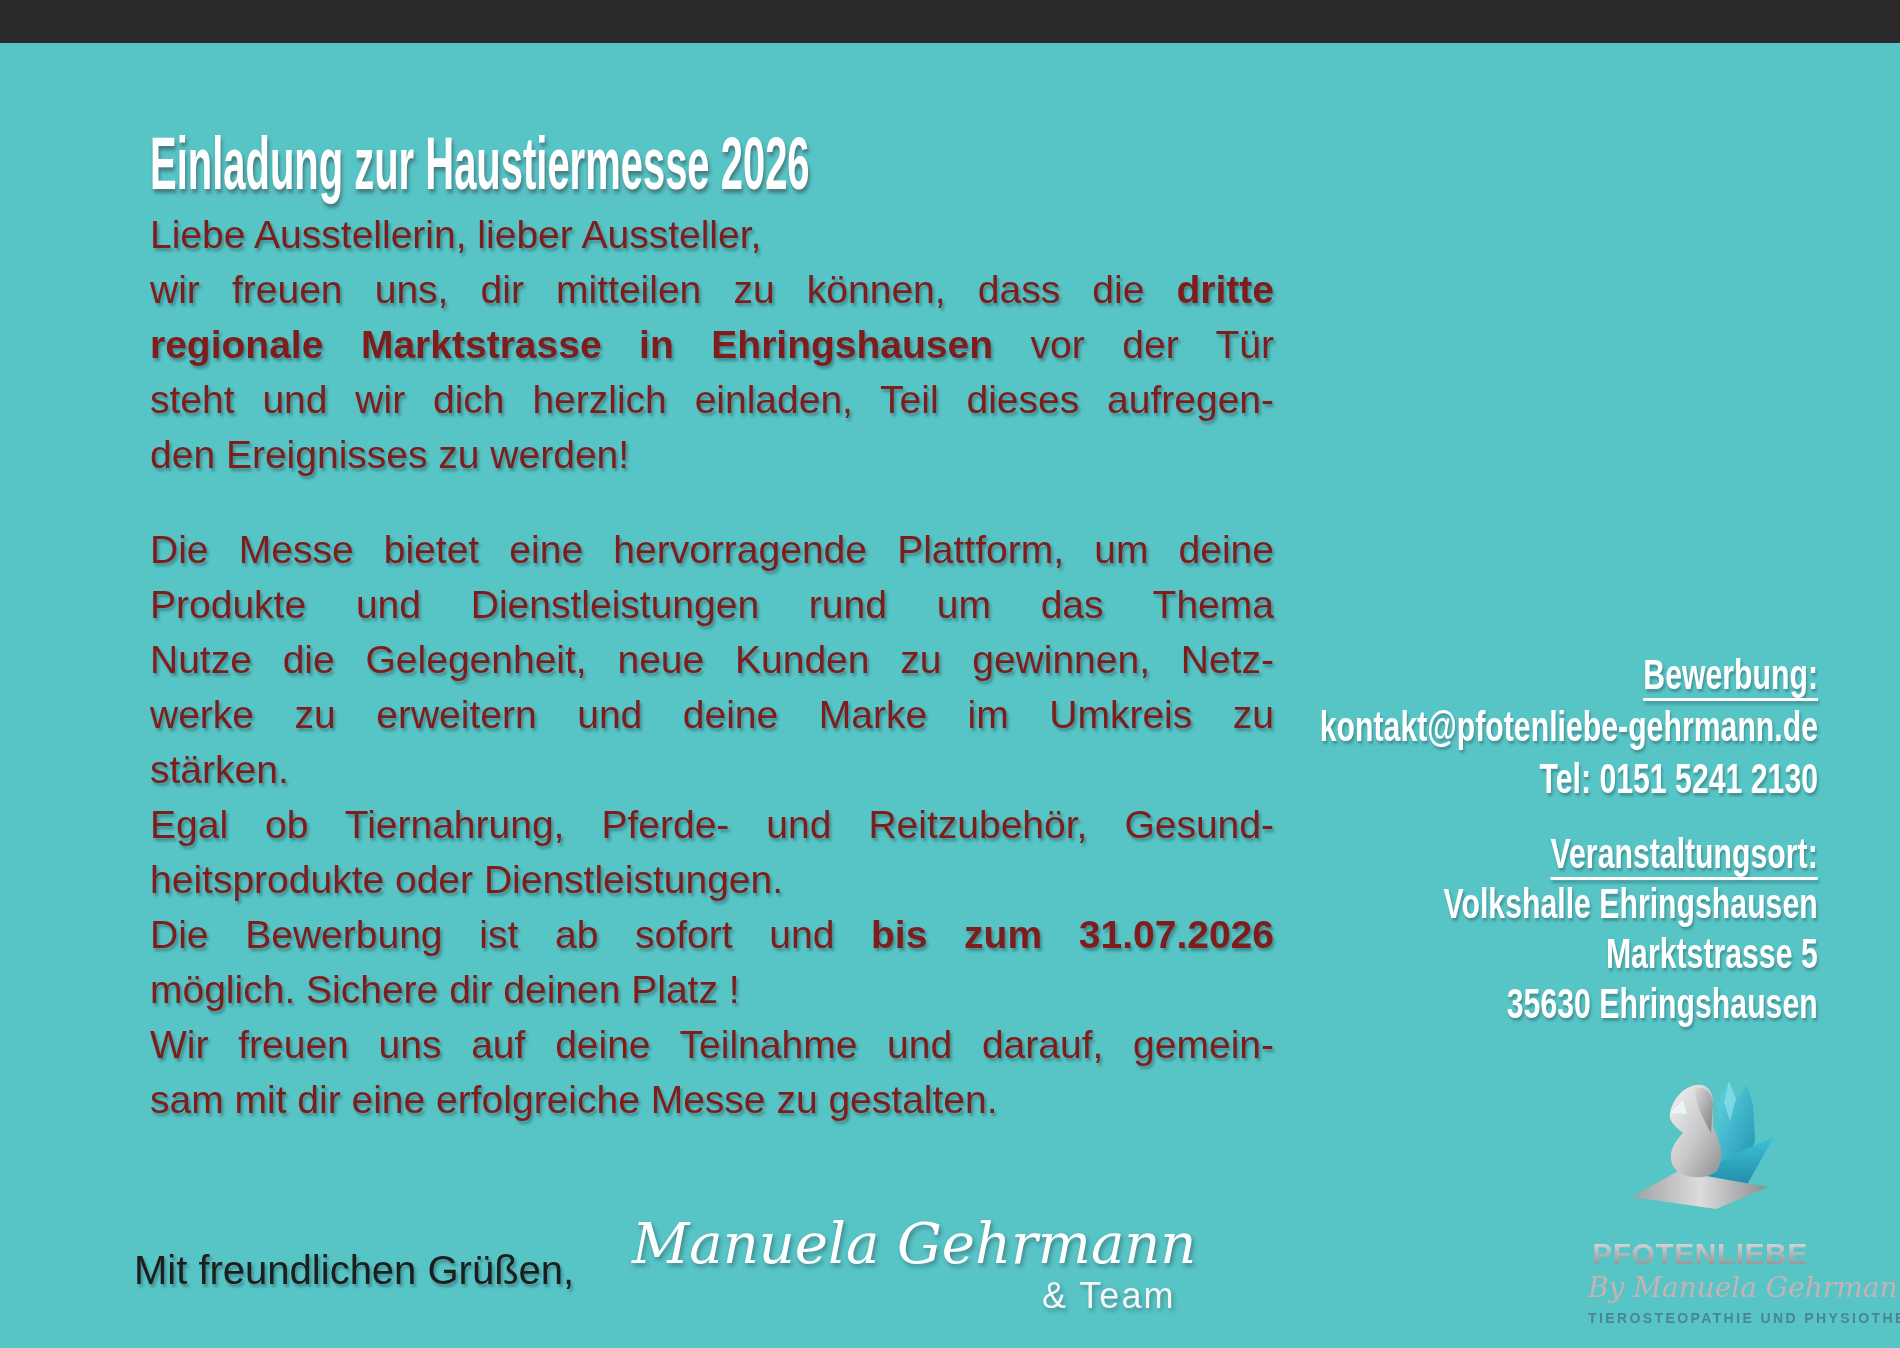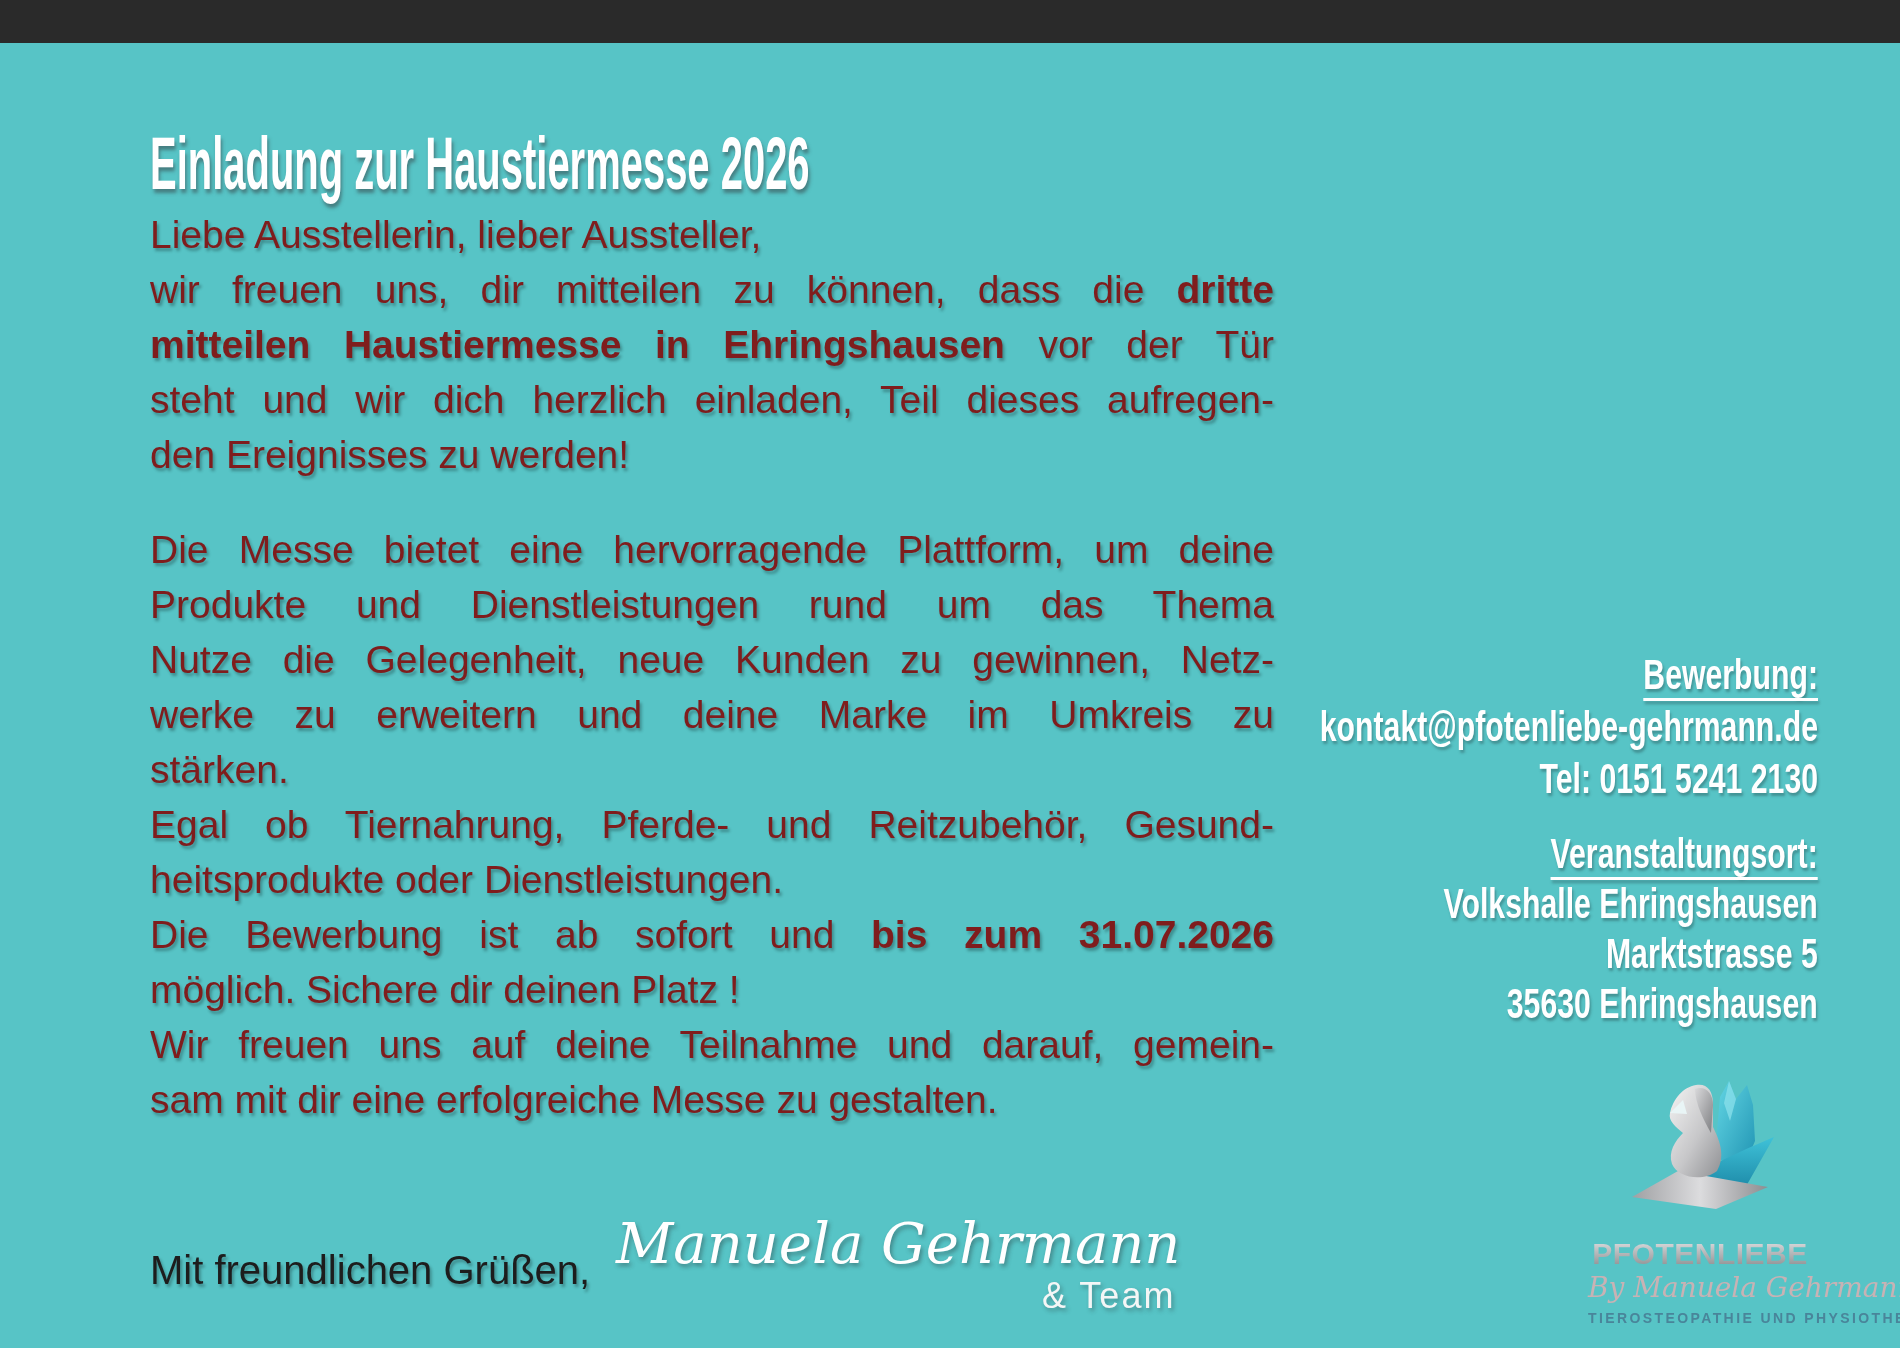--- a/index.html
+++ b/index.html
@@ -24,26 +24,26 @@
     position:absolute;left:150px;top:164px;width:1124px;
     font-size:39px;line-height:55px;color:#7f1d1d;
     text-shadow:2px 3px 3px rgba(10,25,26,0.32);
   }
   .para + .para{margin-top:40px;}
   .line{white-space:normal;}
   .line.just{text-align:justify;text-align-last:justify;}
   .b{font-weight:bold;}
   
   .regards{
-    position:absolute;left:150px;top:1205px;
+    position:absolute;left:134px;top:1205px;
     font-size:40px;color:#1d1d1d;
     text-shadow:2px 3px 3px rgba(10,25,26,0.32);
   }
   .script-name{
-    position:absolute;left:616px;top:1168px;
+    position:absolute;left:632px;top:1168px;
     font-family:"DejaVu Serif",serif;font-style:italic;
     font-size:56px;color:#ffffff;white-space:nowrap;
     text-shadow:2px 3px 4px rgba(40,60,62,0.45);
   }
   .team{
     position:absolute;left:1042px;top:1232px;
     font-size:36px;color:#f4f6f6;letter-spacing:2px;
     text-shadow:2px 3px 4px rgba(40,60,62,0.4);
   }
   
@@ -87,21 +87,21 @@
 <body>
 
 <div class="page">
 
   <div class="title">Einladung zur Haustiermesse 2026</div>
 
   <div class="body-text">
       <div class="para">
         <div class="line"><span>Liebe Ausstellerin, lieber Aussteller,</span></div>
         <div class="line just"><span>wir freuen uns, dir mitteilen zu können, dass die </span><span class="b">dritte</span></div>
-        <div class="line just"><span class="b">mitteilen Haustiermesse in Ehringshausen</span><span> vor der Tür</span></div>
+        <div class="line just"><span class="b">regionale Marktstrasse in Ehringshausen</span><span> vor der Tür</span></div>
         <div class="line just"><span>steht und wir dich herzlich einladen, Teil dieses aufregen-</span></div>
         <div class="line"><span>den Ereignisses zu werden!</span></div>
       </div>
       <div class="para">
         <div class="line just"><span>Die Messe bietet eine hervorragende Plattform, um deine</span></div>
         <div class="line just"><span>Produkte und Dienstleistungen rund um das Thema</span></div>
         <div class="line just"><span>Nutze die Gelegenheit, neue Kunden zu gewinnen, Netz-</span></div>
         <div class="line just"><span>werke zu erweitern und deine Marke im Umkreis zu</span></div>
         <div class="line"><span>stärken.</span></div>
         <div class="line just"><span>Egal ob Tiernahrung, Pferde- und Reitzubehör, Gesund-</span></div>

